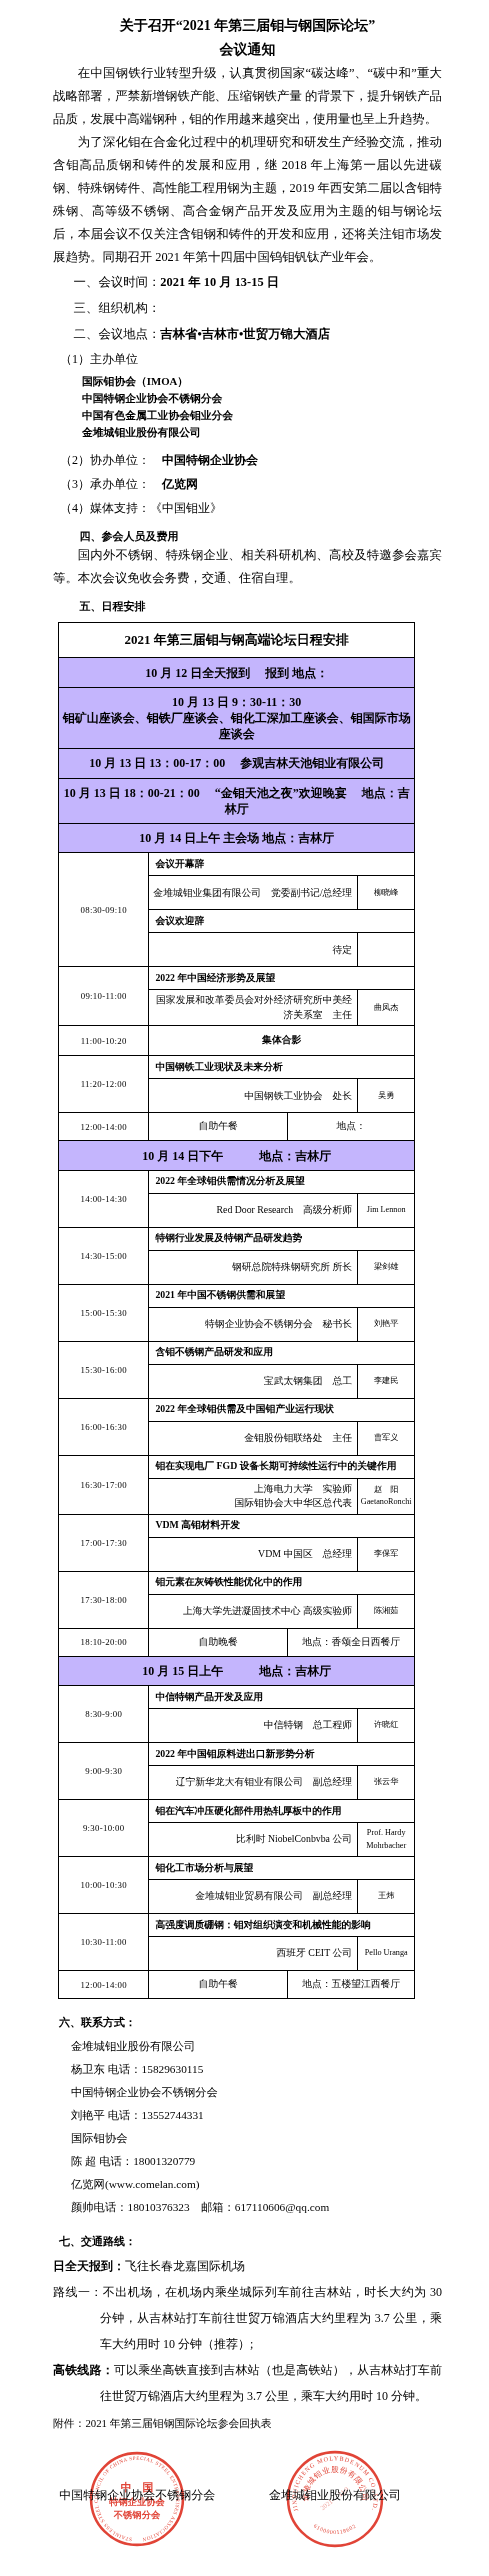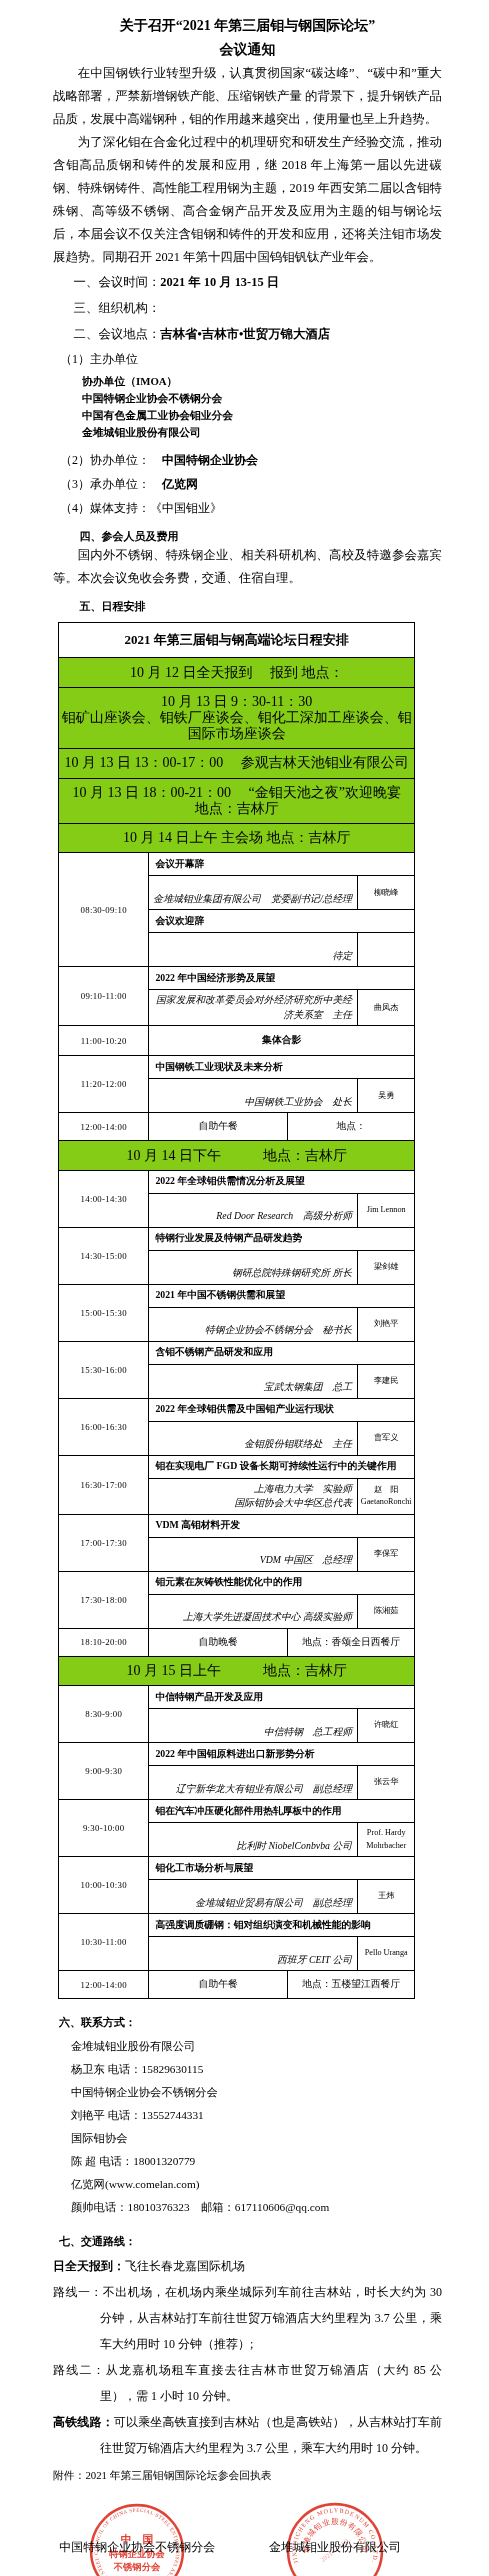--- a/index.html
+++ b/index.html
@@ -18,32 +18,32 @@
   .subitem.gap{margin-top:6.2px;}
   .hosts{margin:2.1px 0 0 29px;}
   .hosts div{font-size:10.8px;font-weight:bold;line-height:17px;}
   .sec-h{font-size:11px;font-weight:bold;margin:9.3px 0 0 20.6px;padding-left:6px;}
   .sec-h.flush{margin-left:0;margin-top:15.5px;}
   .sec4-text{margin-top:2.1px;}
   
   .sched{border:1px solid #000;width:357px;margin:8.2px 0 0 5.2px;box-sizing:border-box;}
   .sched-title{min-height:34px;display:flex;align-items:center;justify-content:center;
                font-size:13px;font-weight:bold;}
-  .s-banner{border-top:1px solid #000;background:#84cc16;text-align:center;font-weight:normal;
-            font-size:14px;padding:6.2px 2.1px;line-height:16px;}
+  .s-banner{border-top:1px solid #000;background:#c4b5fd;text-align:center;font-weight:bold;
+            font-size:12px;padding:6.2px 2.1px;line-height:16px;}
   .s-session{border-top:1px solid #000;display:flex;align-items:stretch;}
   .s-time{width:89px;flex:0 0 89px;border-right:1px solid #000;display:flex;align-items:center;
           justify-content:center;font-size:8.8px;letter-spacing:0.3px;}
   .s-body{flex:1;display:flex;flex-direction:column;min-width:0;}
   .s-title{border-bottom:1px solid #000;font-weight:bold;font-size:9.8px;padding:4.1px 2.1px 4.1px 6.2px;
            min-height:23px;display:flex;align-items:center;box-sizing:border-box;}
   .s-speaker{display:flex;min-height:33px;border-bottom:1px solid #000;}
   .s-body > .s-speaker:last-child{border-bottom:none;}
-  .s-aff{flex:1;display:flex;flex-direction:column;justify-content:flex-end;align-items:flex-end;
-         padding:3.1px 5.2px 3.1px 2.1px;font-size:9.8px;border-right:1px solid #000;text-align:right;line-height:14.4px;font-style:italic;}
+  .s-aff{flex:1;display:flex;flex-direction:column;justify-content:center;align-items:flex-end;
+         padding:3.1px 5.2px 3.1px 2.1px;font-size:9.8px;border-right:1px solid #000;text-align:right;line-height:14.4px;}
   .s-name{width:54px;flex:0 0 54px;display:flex;flex-direction:column;justify-content:center;
           align-items:center;text-align:center;font-size:8.2px;line-height:12.4px;padding:1px;}
   .s-photo{flex:1;display:flex;align-items:center;justify-content:center;font-weight:bold;
            font-size:9.8px;min-height:29px;}
   .s-meal{width:138px;flex:0 0 138px;border-right:1px solid #000;display:flex;align-items:center;
           justify-content:center;font-size:9.8px;min-height:27px;}
   .s-loc{flex:1;display:flex;align-items:center;justify-content:center;font-size:9.8px;}
   
   .contacts{margin:5.2px 0 0 18px;font-size:11.3px;line-height:23px;}
   .transport{margin-top:4.1px;font-size:12px;line-height:26px;}
@@ -69,21 +69,21 @@
 
   <p class="para indent">在中国钢铁行业转型升级，认真贯彻国家“碳达峰”、“碳中和”重大战略部署，严禁新增钢铁产能、压缩钢铁产量 的背景下，提升钢铁产品品质，发展中高端钢种，钼的作用越来越突出，使用量也呈上升趋势。</p>
   <p class="para indent">为了深化钼在合金化过程中的机理研究和研发生产经验交流，推动含钼高品质钢和铸件的发展和应用，继 2018 年上海第一届以先进碳钢、特殊钢铸件、高性能工程用钢为主题，2019 年西安第二届以含钼特殊钢、高等级不锈钢、高合金钢产品开发及应用为主题的钼与钢论坛后，本届会议不仅关注含钼钢和铸件的开发和应用，还将关注钼市场发展趋势。同期召开 2021 年第十四届中国钨钼钒钛产业年会。</p>
 
   <div class="mitem first"><span>一、会议时间：</span><b>2021 年 10 月 13-15 日</b></div>
   <div class="mitem">三、组织机构：</div>
   <div class="mitem"><span>二、会议地点：</span><b>吉林省•吉林市•世贸万锦大酒店</b></div>
 
   <div class="subitem">（1）主办单位</div>
   <div class="hosts">
-    <div>协办单位（IMOA）</div>
+    <div>国际钼协会（IMOA）</div>
     <div>中国特钢企业协会不锈钢分会</div>
     <div>中国有色金属工业协会钼业分会</div>
     <div>金堆城钼业股份有限公司</div>
   </div>
   <div class="subitem gap"><span>（2）协办单位：</span>　<b>中国特钢企业协会</b></div>
   <div class="subitem"><span>（3）承办单位：</span>　<b>亿览网</b></div>
   <div class="subitem">（4）媒体支持：《中国钼业》</div>
 
   <div class="sec-h">四、参会人员及费用</div>
   <p class="para indent sec4-text">国内外不锈钢、特殊钢企业、相关科研机构、高校及特邀参会嘉宾等。本次会议免收会务费，交通、住宿自理。</p>
@@ -381,21 +381,20 @@
     <div>国际钼协会</div>
     <div>陈  超  电话：18001320779</div>
     <div>亿览网(www.comelan.com)</div>
     <div>颜帅电话：18010376323　邮箱：617110606@qq.com</div>
   </div>
 
   <div class="sec-h flush">七、交通路线：</div>
   <div class="transport">
     <p><span class="t-label bold">日全天报到：</span><span>飞往长春龙嘉国际机场</span></p>
     <p><span class="t-label">路线一：</span><span>不出机场，在机场内乘坐城际列车前往吉林站，时长大约为 30 分钟，从吉林站打车前往世贸万锦酒店大约里程为 3.7 公里，乘车大约用时 10 分钟（推荐）;</span></p>
-    <p><span class="t-label">路线二：</span><span>从龙嘉机场租车直接去往吉林市世贸万锦酒店（大约 85 公里），需 1 小时 10 分钟。</span></p>
     <p><span class="t-label bold">高铁线路：</span><span>可以乘坐高铁直接到吉林站（也是高铁站），从吉林站打车前往世贸万锦酒店大约里程为 3.7 公里，乘车大约用时 10 分钟。</span></p>
   </div>
 
   <div class="attach">附件：2021 年第三届钼钢国际论坛参会回执表</div>
 
   <div class="sigblock">
 
     <svg class="stamp" style="left:35px;top:19.6px;" width="98" height="98" viewBox="0 0 190 190">
       <defs>
             <path id="arc1" d="M95,171 A76,76 0 1 1 95.05,171"></path>

